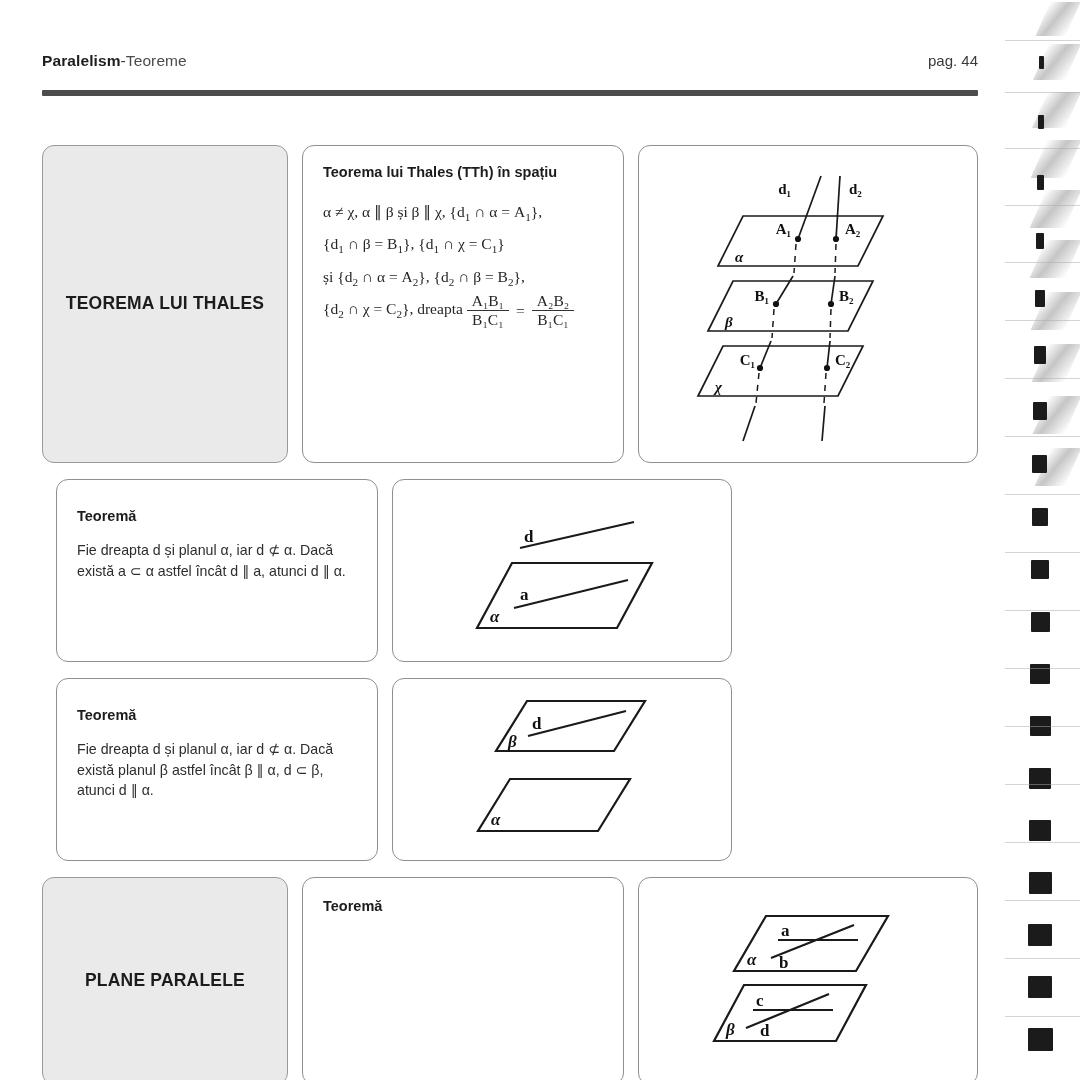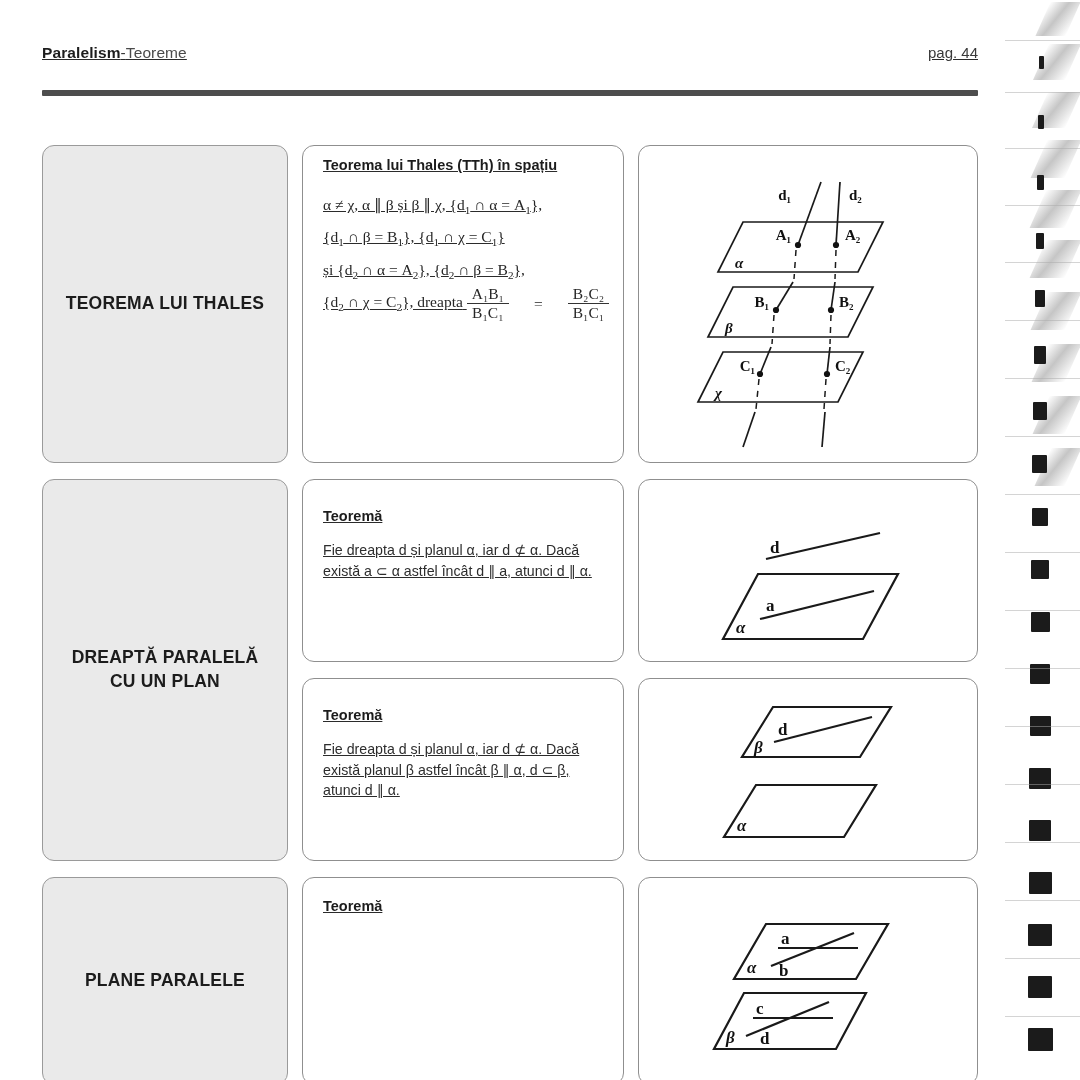--- a/index.html
+++ b/index.html
@@ -22,26 +22,25 @@
     left: 0; top: 0;
     width: 1005px;
     height: 1080px;
     background: #fff;
   }
 
   
   .header {
     position: absolute;
     left: 42px;
-    top: 44px;
+    top: 52px;
     width: 936px;
     display: flex;
     align-items: baseline;
     justify-content: space-between;
-    text-decoration: underline;
   }
   .hdr-left {
     font-size: 15.5px;
     letter-spacing: .1px;
     white-space: nowrap;
   }
   .hdr-strong {
     font-weight: bold;
     color: #1d1d1d;
   }
@@ -98,24 +97,23 @@
     text-align: center;
     font-weight: bold;
     font-size: 17.5px;
     letter-spacing: .2px;
     color: #1c1c1c;
     line-height: 1.35;
     padding: 6px 10px;
   }
 
   .text-box {
-    padding: 11px 20px 12px 20px;
+    padding: 18px 20px 12px 20px;
     display: flex;
     flex-direction: column;
-    text-decoration: underline;
   }
   .tb-title {
     font-weight: bold;
     font-size: 14.5px;
     color: #1c1c1c;
     margin-bottom: 16px;
   }
   .tb-body {
     font-size: 14.2px;
     line-height: 1.45;
@@ -128,35 +126,35 @@
     line-height: 2.0;
     color: #262626;
   }
   .tb-math .ml { display: block; white-space: nowrap; }
   sub { font-size: .72em; }
 
   .frac-row {
     display: inline-flex;
     align-items: center;
     vertical-align: middle;
-    gap: 25px;
+    gap: 7px;
   }
   .frac {
     display: inline-flex;
     flex-direction: column;
     align-items: center;
     vertical-align: middle;
     line-height: 1.05;
   }
   .frac .num { padding: 0 5px 1px 5px; }
   .frac .den { padding: 1px 5px 0 5px; border-top: 1.3px solid #333; text-align: center; }
 
   .fig-box {
     display: flex;
-    align-items: flex-end;
+    align-items: flex-start;
     justify-content: center;
     overflow: hidden;
   }
   .fig-box svg { display: block; }
 
   
   .edge {
     position: absolute;
     left: 1005px;
     top: 0;
@@ -213,21 +211,21 @@
             <span class="ml"><span>și {d</span><sub>2</sub><span> ∩ α = A</span><sub>2</sub><span>}, {d</span><sub>2</sub><span> ∩ β = B</span><sub>2</sub><span>},</span></span>
             <span class="ml" style="line-height:1.2;">
               <span>{d</span><sub>2</sub><span> ∩ χ = C</span><sub>2</sub><span>}, dreapta</span>
               <span class="frac-row">
                 <span class="frac">
                   <span class="num">A₁B₁</span>
                   <span class="den">B₁C₁</span>
                 </span>
                 <span>=</span>
                 <span class="frac">
-                  <span class="num">B₂C₂</span>
+                  <span class="num">A₂B₂</span>
                   <span class="den">B₁C₁</span>
                 </span>
               </span>
             </span>
           </div>
         </div>
       </div>
 
       <div class="col-fig">
         <div class="box fig-box" style="height:100%;">
@@ -280,26 +278,20 @@
               <text x="92" y="116" font-style="italic">α</text>
               <text x="82" y="181" font-style="italic">β</text>
               <text x="72" y="246" font-style="italic">χ</text>
             </g>
           </svg>
         </div>
       </div>
     </div>
 
     <div class="row" style="height:382px;">
-      <div class="col-label">
-        <div class="box shaded label-box" style="height:100%;white-space:pre-line;">
-          <span>DREAPTĂ PARALELĂ
-CU UN PLAN</span>
-        </div>
-      </div>
 
       <div style="flex:0 0 678px;display:flex;flex-direction:column;justify-content:space-between;">
 
         <div style="display:flex;height:183px;">
           <div class="col-text">
             <div class="box text-box" style="height:100%;justify-content:flex-start;padding-top:28px;">
               <div class="tb-title">Teoremă</div>
               <div class="tb-body">Fie dreapta d și planul α, iar d ⊄ α. Dacă există a ⊂ α astfel încât d ∥ a, atunci d ∥ α.</div>
             </div>
           </div>

